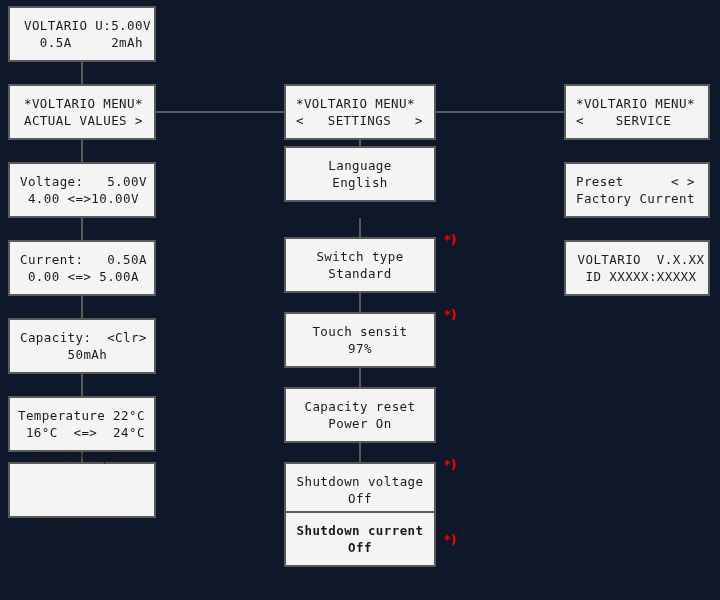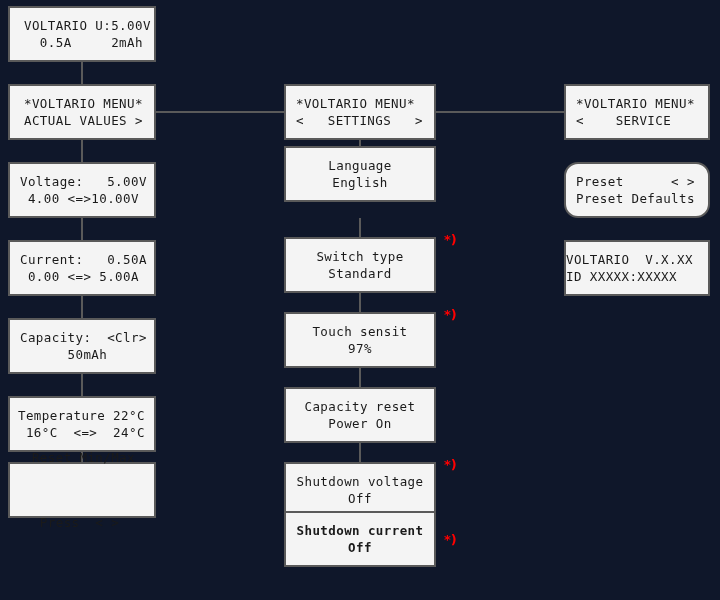--- a/index.html
+++ b/index.html
@@ -159,23 +159,23 @@
     <span class="ln">Shutdown current</span>
     <span class="ln">Off</span>
   </div>
   <div class="note" style="left:444px; top:532px;">*)</div>
 
   <div class="lcd right" style="top:84px; height:56px; align-items:flex-start; padding-left:10px;">
     <span class="ln">*VOLTARIO MENU*</span>
     <span class="ln">&lt;    SERVICE</span>
   </div>
 
-  <div class="lcd right" style="top:162px; height:56px; align-items:flex-start; padding-left:10px;border-radius:14px;">
+  <div class="lcd right" style="top:162px; height:56px; align-items:flex-start; padding-left:10px;">
     <span class="ln">Preset      &lt; &gt;</span>
-    <span class="ln">Preset Defaults</span>
+    <span class="ln">Factory Current</span>
   </div>
 
-  <div class="lcd right" style="top:240px; height:56px; align-items:flex-start; padding-left:0;">
+  <div class="lcd right" style="top:240px; height:56px; align-items:center; padding-left:8px;">
     <span class="ln">VOLTARIO  V.X.XX</span>
     <span class="ln">ID XXXXX:XXXXX</span>
   </div>
 
 </div>
 
 </body></html>

